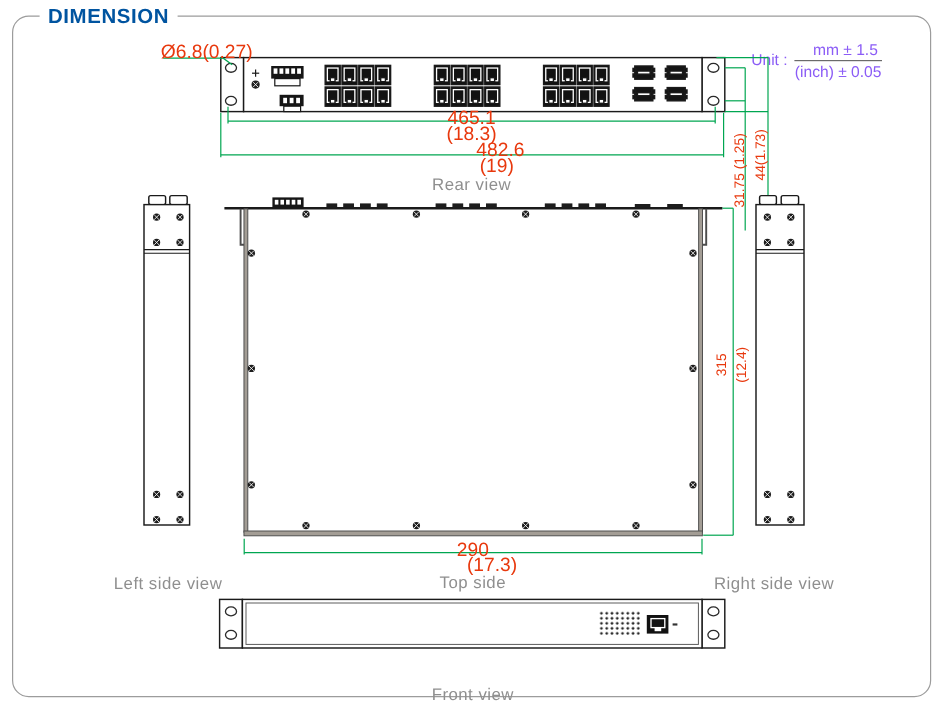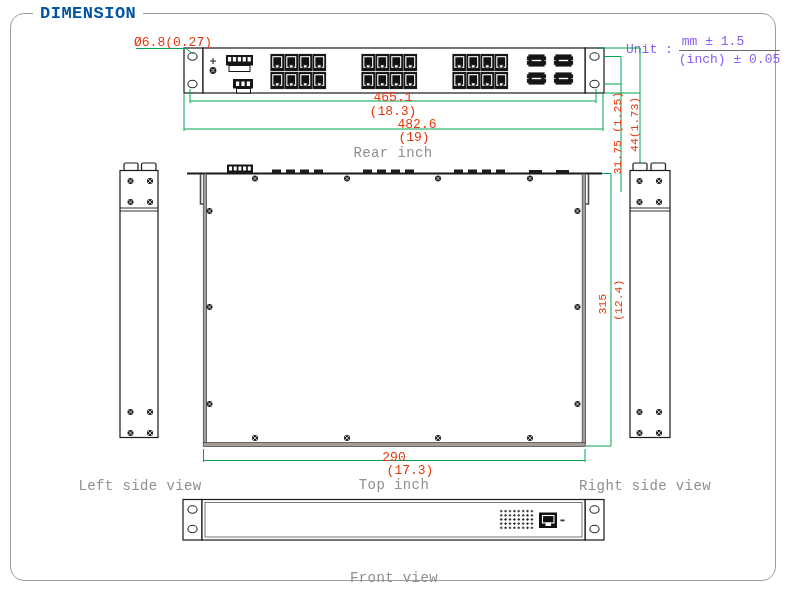--- a/index.html
+++ b/index.html
@@ -1,28 +1,28 @@
 <!DOCTYPE html>
 <html><head>
 <meta charset="utf-8">
 <style>
   html,body{margin:0;padding:0;background:#fff;}
   .canvas{position:relative;width:786px;height:590px;background:#fff;overflow:hidden;
-          font-family:Liberation Mono, monospace;}
+          font-family:Liberation Sans, sans-serif;}
   .frame{position:absolute;left:10px;top:13px;width:764px;height:566px;
          border:1.4px solid #9c9c9c;border-radius:14px;}
   .page-title{position:absolute;left:33px;top:4px;background:#fff;padding:0 7px;
               color:#0054a0;font-size:17px;font-weight:bold;letter-spacing:.5px;}
   .unit-note{position:absolute;left:626px;top:34px;display:flex;align-items:flex-start;
              color:#8b5cf6;font-size:13px;}
   .unit-note .lbl{margin:8px 6px 0 0;}
-  .unit-note .frac{display:inline-block;text-align:left;}
+  .unit-note .frac{display:inline-block;text-align:right;}
   .unit-note .num{display:block;border-bottom:1px solid #6b6b6b;padding:0 3px 1px;}
   .unit-note .den{display:block;padding-top:1px;}
-  .dim{position:absolute;color:#e8380d;font-size:13px;white-space:nowrap;}
+  .dim{position:absolute;color:#e8380d;font-size:16px;white-space:nowrap;}
   .dim.c{transform:translateX(-50%);}
   .vtext{position:absolute;color:#e8380d;font-size:11.5px;white-space:nowrap;
          transform:rotate(-90deg);transform-origin:center;}
   .viewlabel{position:absolute;color:#8f8f8f;font-size:14px;letter-spacing:.4px;
              white-space:nowrap;transform:translateX(-50%);}
   svg{position:absolute;left:0;top:0;}
   .vent{position:absolute;left:499px;top:509px;width:35px;height:21px;
         background:radial-gradient(#2b2b2b 1px,transparent 1.3px);
         background-size:4.4px 4.2px;}
 </style>
@@ -266,18 +266,18 @@
   <span class="dim c" style="left:393px;top:104px;">(18.3)</span>
   <span class="dim c" style="left:393px;top:116.5px;margin-left:24px;">482.6</span>
   <span class="dim c" style="left:393px;top:130px;padding-left:42px;">(19)</span>
   <span class="vtext" style="left:585px;top:136px;width:64px;text-align:center;">31.75 (1.25)</span>
   <span class="vtext" style="left:612px;top:123px;width:45px;text-align:center;">44(1.73)</span>
   <span class="vtext" style="left:592px;top:298px;width:20px;text-align:center;">315</span>
   <span class="vtext" style="left:602px;top:298px;width:33px;text-align:center;">(12.4)</span>
   <span class="dim c" style="left:394px;top:449.5px;">290</span>
   <span class="dim c" style="left:394px;top:463px;margin-left:16px;">(17.3)</span>
 
-  <span class="viewlabel" style="left:393px;top:145px;">Rear inch</span>
-  <span class="viewlabel" style="left:394px;top:477px;">Top inch</span>
+  <span class="viewlabel" style="left:393px;top:145px;">Rear view</span>
+  <span class="viewlabel" style="left:394px;top:477px;">Top side</span>
   <span class="viewlabel" style="left:140px;top:478px;">Left side view</span>
   <span class="viewlabel" style="left:645px;top:478px;">Right side view</span>
   <span class="viewlabel" style="left:394px;top:570px;">Front view</span>
 </div>
 
 </body></html>

